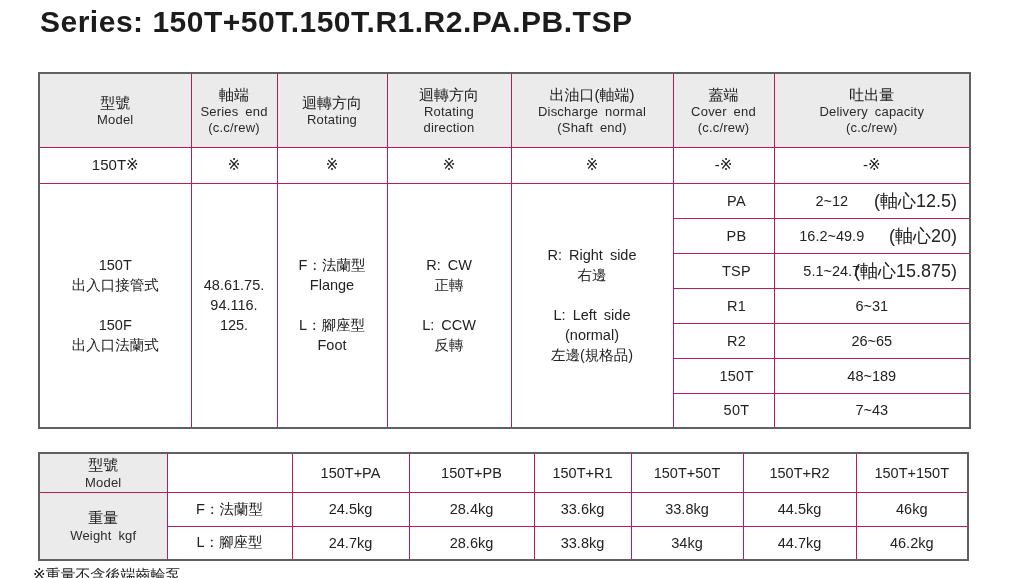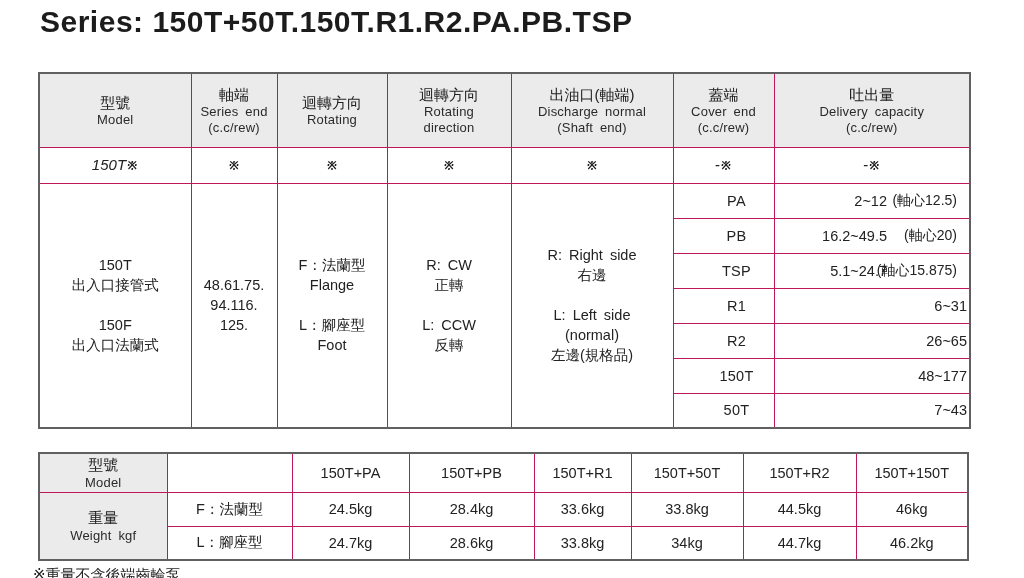--- a/index.html
+++ b/index.html
@@ -16,30 +16,30 @@
   .wt{top:452px;width:929px;border:2px solid #606060;}
   td,th{
     border:1px solid #be185d;text-align:center;vertical-align:middle;
     padding:0 2px;font-weight:normal;overflow:hidden;margin-left:15px;
   }
   .hrow{height:74px;}
   .hrow th{background:#ebebeb;}
   .zh{font-size:15px;line-height:1.3;}
   .en{font-size:13px;line-height:1.22;letter-spacing:0.2px;word-spacing:3px;color:#2a2a2a;}
   .marks{height:36px;}
-  .marks td{font-size:15px;font-style:italic;}
+  .marks td{font-size:15px;}
   .spec tr.sub{height:35px;}
   .pre{white-space:pre-line;font-size:14.5px;line-height:1.38;word-spacing:3px;}
   .cover{font-size:14.5px;letter-spacing:0.3px;padding-left:28px;}
   .dval{position:relative;font-size:14.5px;}
-  .dval .val{display:block;width:100%;text-align:right;}
+  .dval .val{display:block;width:100%;text-align:center;}
   .dval .val.with-note{width:58%;}
   .dval .note{
     position:absolute;right:12px;top:50%;transform:translateY(-50%);
-    font-size:14px;white-space:nowrap;
+    font-size:18px;white-space:nowrap;
   }
   .wt tr{height:34px;}
   .wt tr.whead{height:39px;}
   .wt td{font-size:14.5px;word-spacing:3px;}
   .wt .lab{background:#ebebeb;}
   .footnote{
     position:absolute;left:33px;top:566px;font-size:15px;line-height:1.2;
     white-space:nowrap;color:#222222;
   }
 </style>
@@ -136,21 +136,21 @@
 左邊(規格品)</td>
         <td class="cover">PA</td>
         <td class="dval">
           <span class="val with-note">2~12</span>
           <span class="note">(軸心12.5)</span>
         </td>
       </tr>
       <tr class="sub">
         <td class="cover">PB</td>
         <td class="dval">
-          <span class="val with-note">16.2~49.5</span>
+          <span class="val with-note">16.2~49.9</span>
           <span class="note">(軸心20)</span>
         </td>
       </tr>
       <tr class="sub">
         <td class="cover">TSP</td>
         <td class="dval">
           <span class="val with-note">5.1~24.7</span>
           <span class="note">(軸心15.875)</span>
         </td>
       </tr>
@@ -162,21 +162,21 @@
       </tr>
       <tr class="sub">
         <td class="cover">R2</td>
         <td class="dval">
           <span class="val">26~65</span>
         </td>
       </tr>
       <tr class="sub">
         <td class="cover">150T</td>
         <td class="dval">
-          <span class="val">48~177</span>
+          <span class="val">48~189</span>
         </td>
       </tr>
       <tr class="sub">
         <td class="cover">50T</td>
         <td class="dval">
           <span class="val">7~43</span>
         </td>
       </tr>
     </tbody>
   </table>

